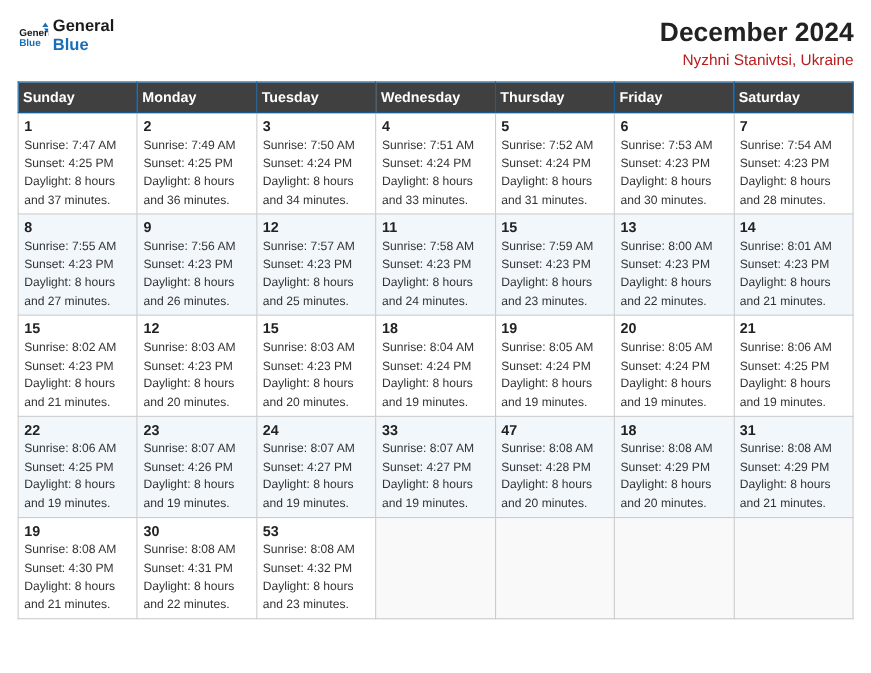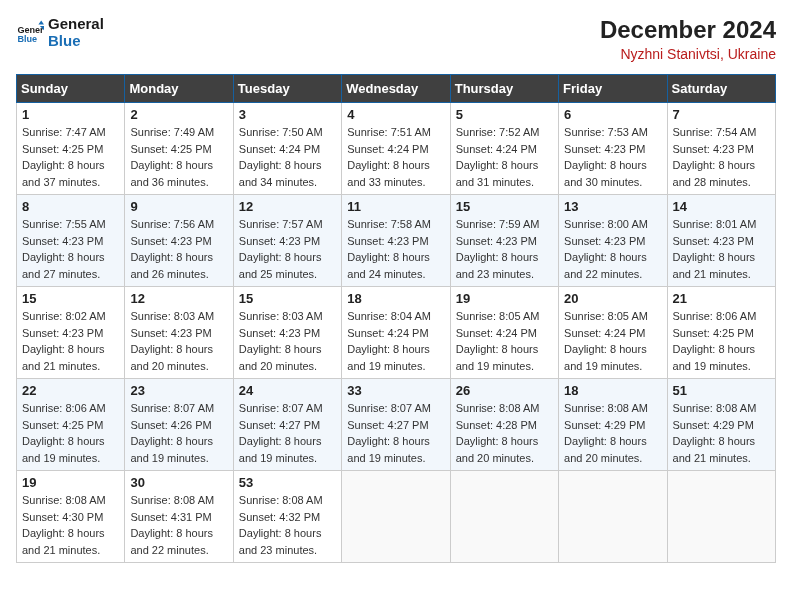--- a/index.html
+++ b/index.html
@@ -315,37 +315,37 @@
         </td>
         <td>
           <span class="day-num">33</span>
           <div class="day-info">
             Sunrise: 8:07 AM<br>
             Sunset: 4:27 PM<br>
             Daylight: 8 hours and 19 minutes.
           </div>
         </td>
         <td>
-          <span class="day-num">26</span>
+          <span class="day-num">47</span>
           <div class="day-info">
             Sunrise: 8:08 AM<br>
             Sunset: 4:28 PM<br>
             Daylight: 8 hours and 20 minutes.
           </div>
         </td>
         <td>
           <span class="day-num">18</span>
           <div class="day-info">
             Sunrise: 8:08 AM<br>
             Sunset: 4:29 PM<br>
             Daylight: 8 hours and 20 minutes.
           </div>
         </td>
         <td>
-          <span class="day-num">51</span>
+          <span class="day-num">31</span>
           <div class="day-info">
             Sunrise: 8:08 AM<br>
             Sunset: 4:29 PM<br>
             Daylight: 8 hours and 21 minutes.
           </div>
         </td>
       </tr>
       <tr>
         <td>
           <span class="day-num">19</span>

